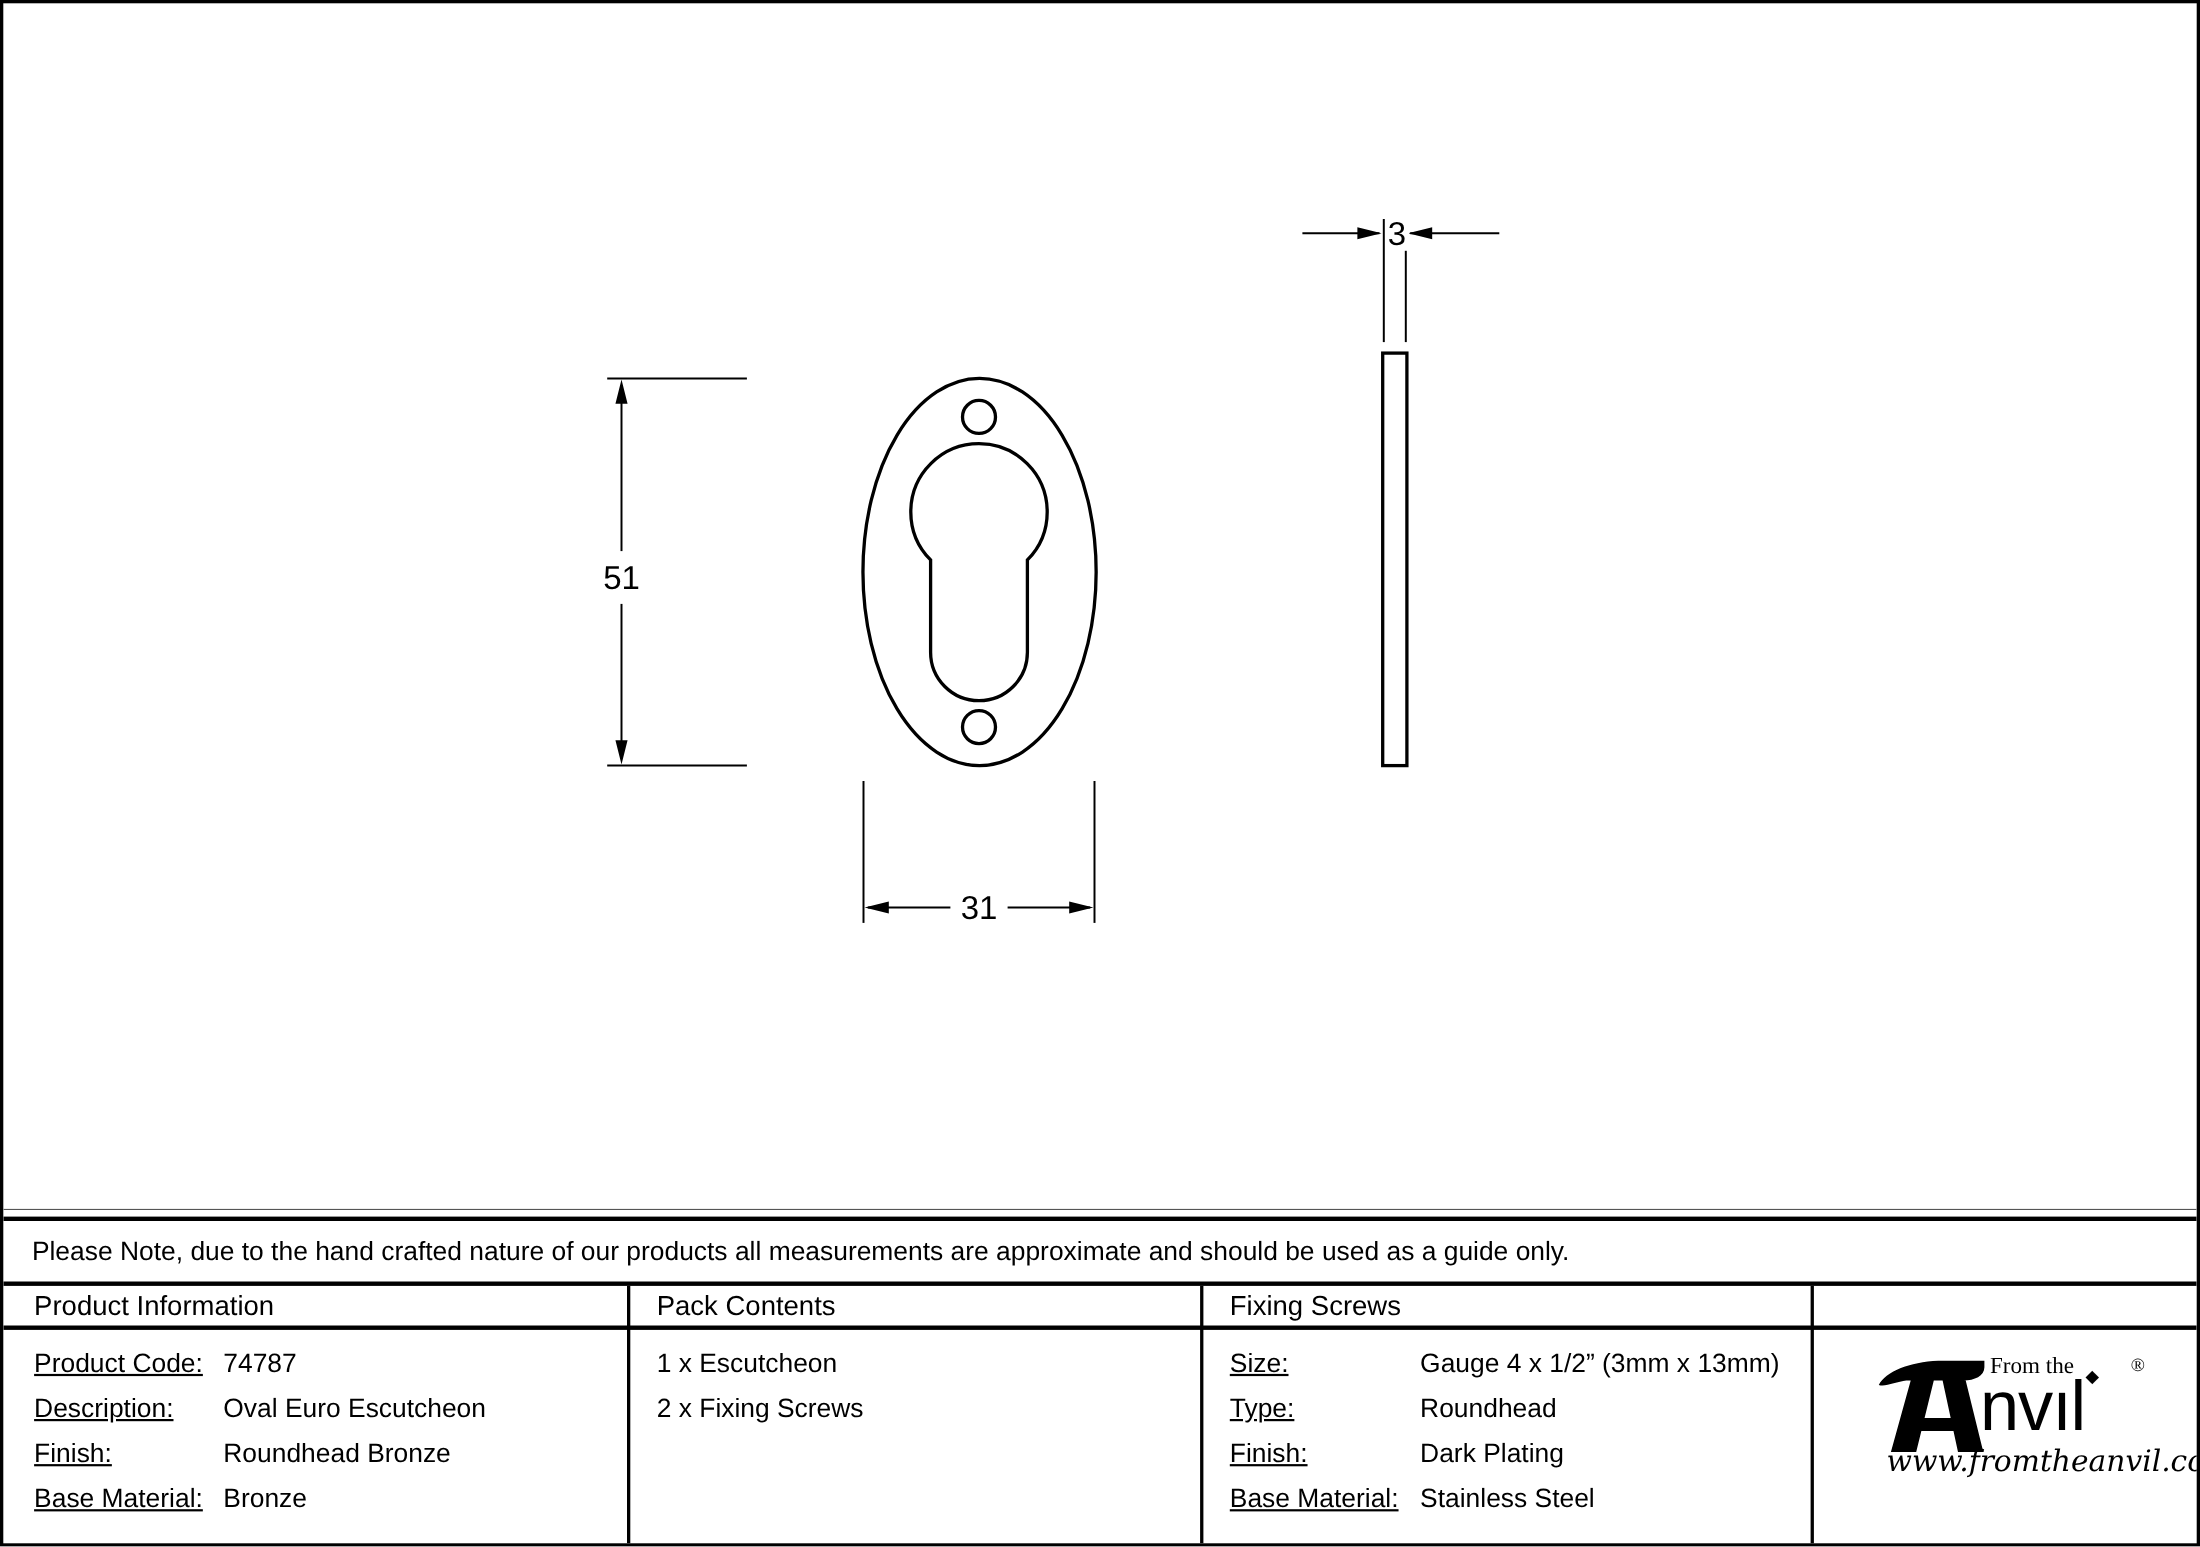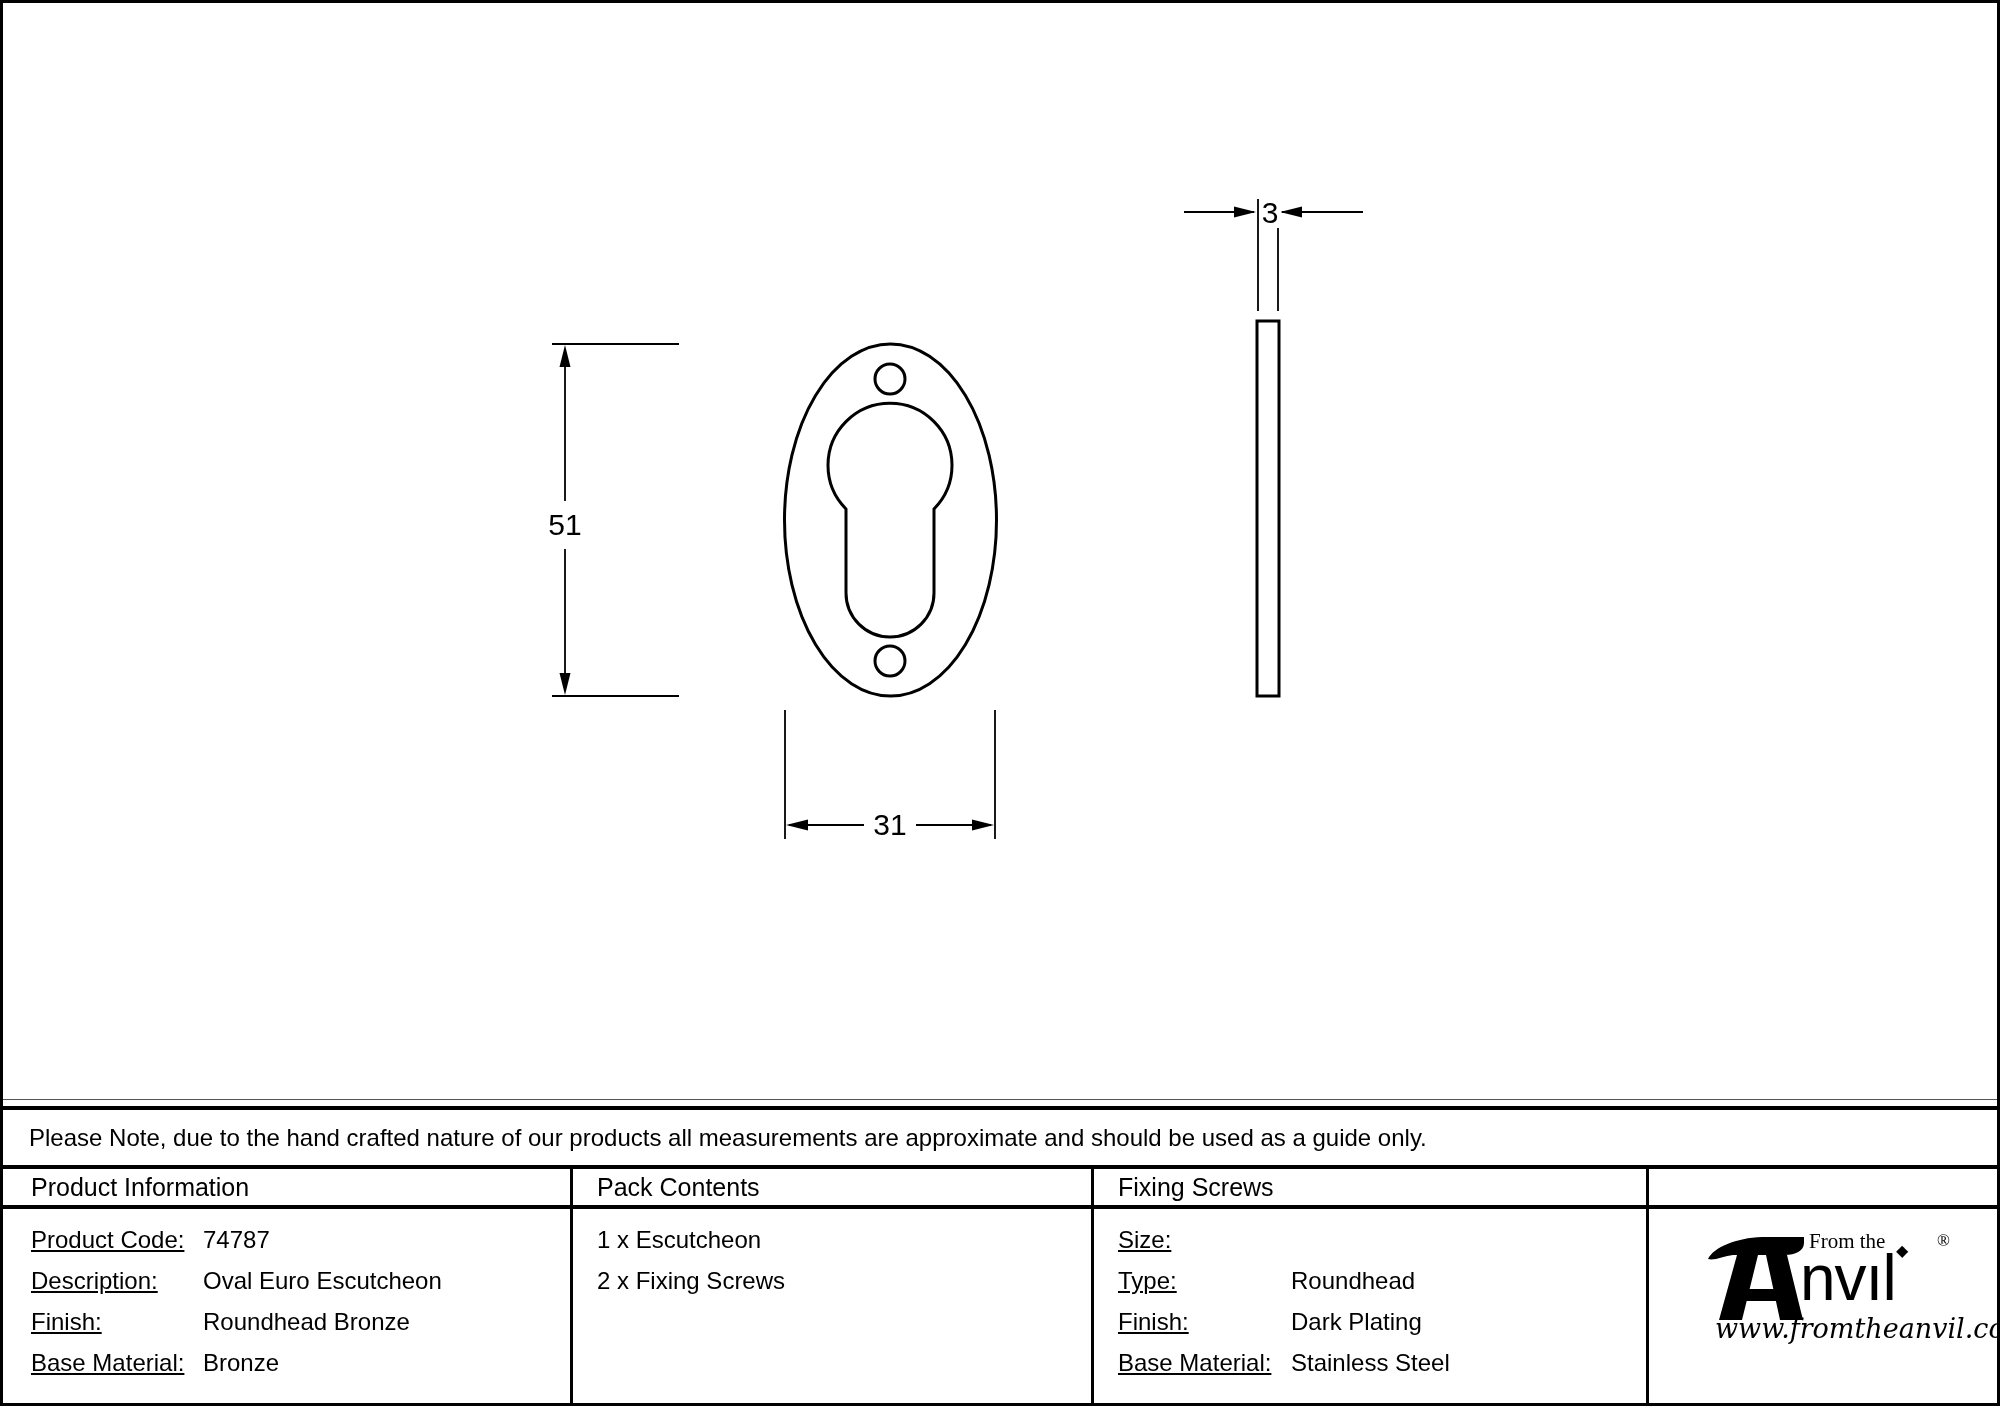--- a/index.html
+++ b/index.html
@@ -120,20 +120,21 @@
   </div>
 
   <div>
     <div class="cellline" style="left:594px; top:1217px">1 x Escutcheon</div>
     <div class="cellline" style="left:594px; top:1258px">2 x Fixing Screws</div>
   </div>
 
   <div>
     <div class="cellline" style="left:1115px; top:1217px; width:528px">
       <span class="lbl">Size:</span>
+      <span class="val" style="left:173px">Gauge 4 x 1/2” (3mm x 13mm)</span>
     </div>
     <div class="cellline" style="left:1115px; top:1258px; width:528px">
       <span class="lbl">Type:</span>
       <span class="val" style="left:173px">Roundhead</span>
     </div>
     <div class="cellline" style="left:1115px; top:1299px; width:528px">
       <span class="lbl">Finish:</span>
       <span class="val" style="left:173px">Dark Plating</span>
     </div>
     <div class="cellline" style="left:1115px; top:1340px; width:528px">

